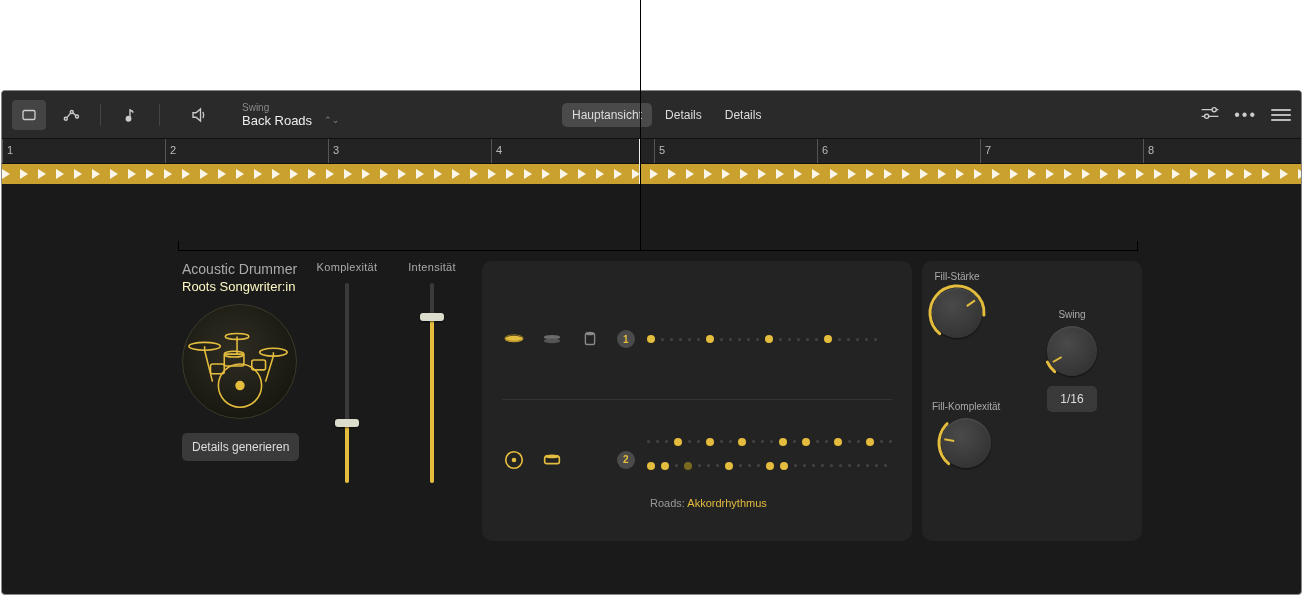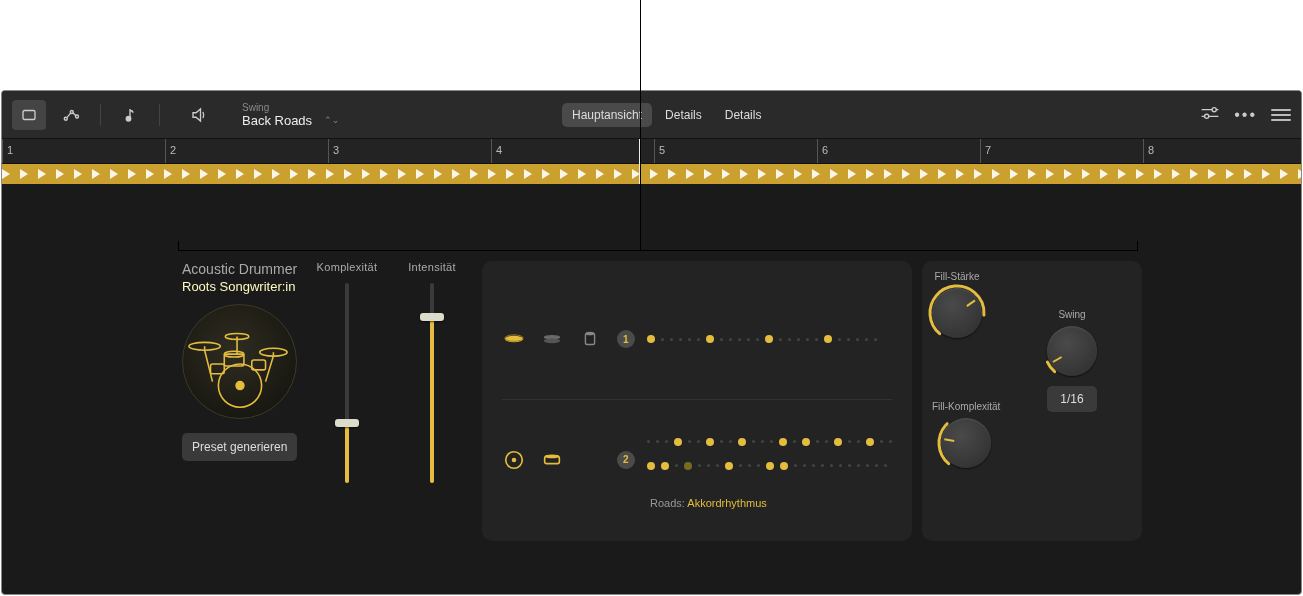--- a/index.html
+++ b/index.html
@@ -250,21 +250,21 @@
               <ellipse cx="52" cy="50" rx="10" ry="3"></ellipse>
               <circle cx="58" cy="82" r="22"></circle>
               <circle cx="58" cy="82" r="4" fill="#e4bd3e"></circle>
               <rect x="70" y="56" width="14" height="10" rx="2"></rect>
               <rect x="28" y="60" width="14" height="10" rx="2"></rect>
               <ellipse cx="55" cy="32" rx="12" ry="3"></ellipse>
               <path d="M55 32v18"></path>
             </g>
           </svg>
         </div>
-        <button class="regen">Preset generieren</button>
+        <button class="regen">Details generieren</button>
 
         <div class="slider intensity">
           <div class="lbl">Intensität</div>
           <div class="track">
               <div class="fill" style="height:83%"></div>
               <div class="thumb" style="bottom:83%"></div>
             </div>
         </div>
         <div class="slider complexity">
           <div class="lbl">Komplexität</div>

